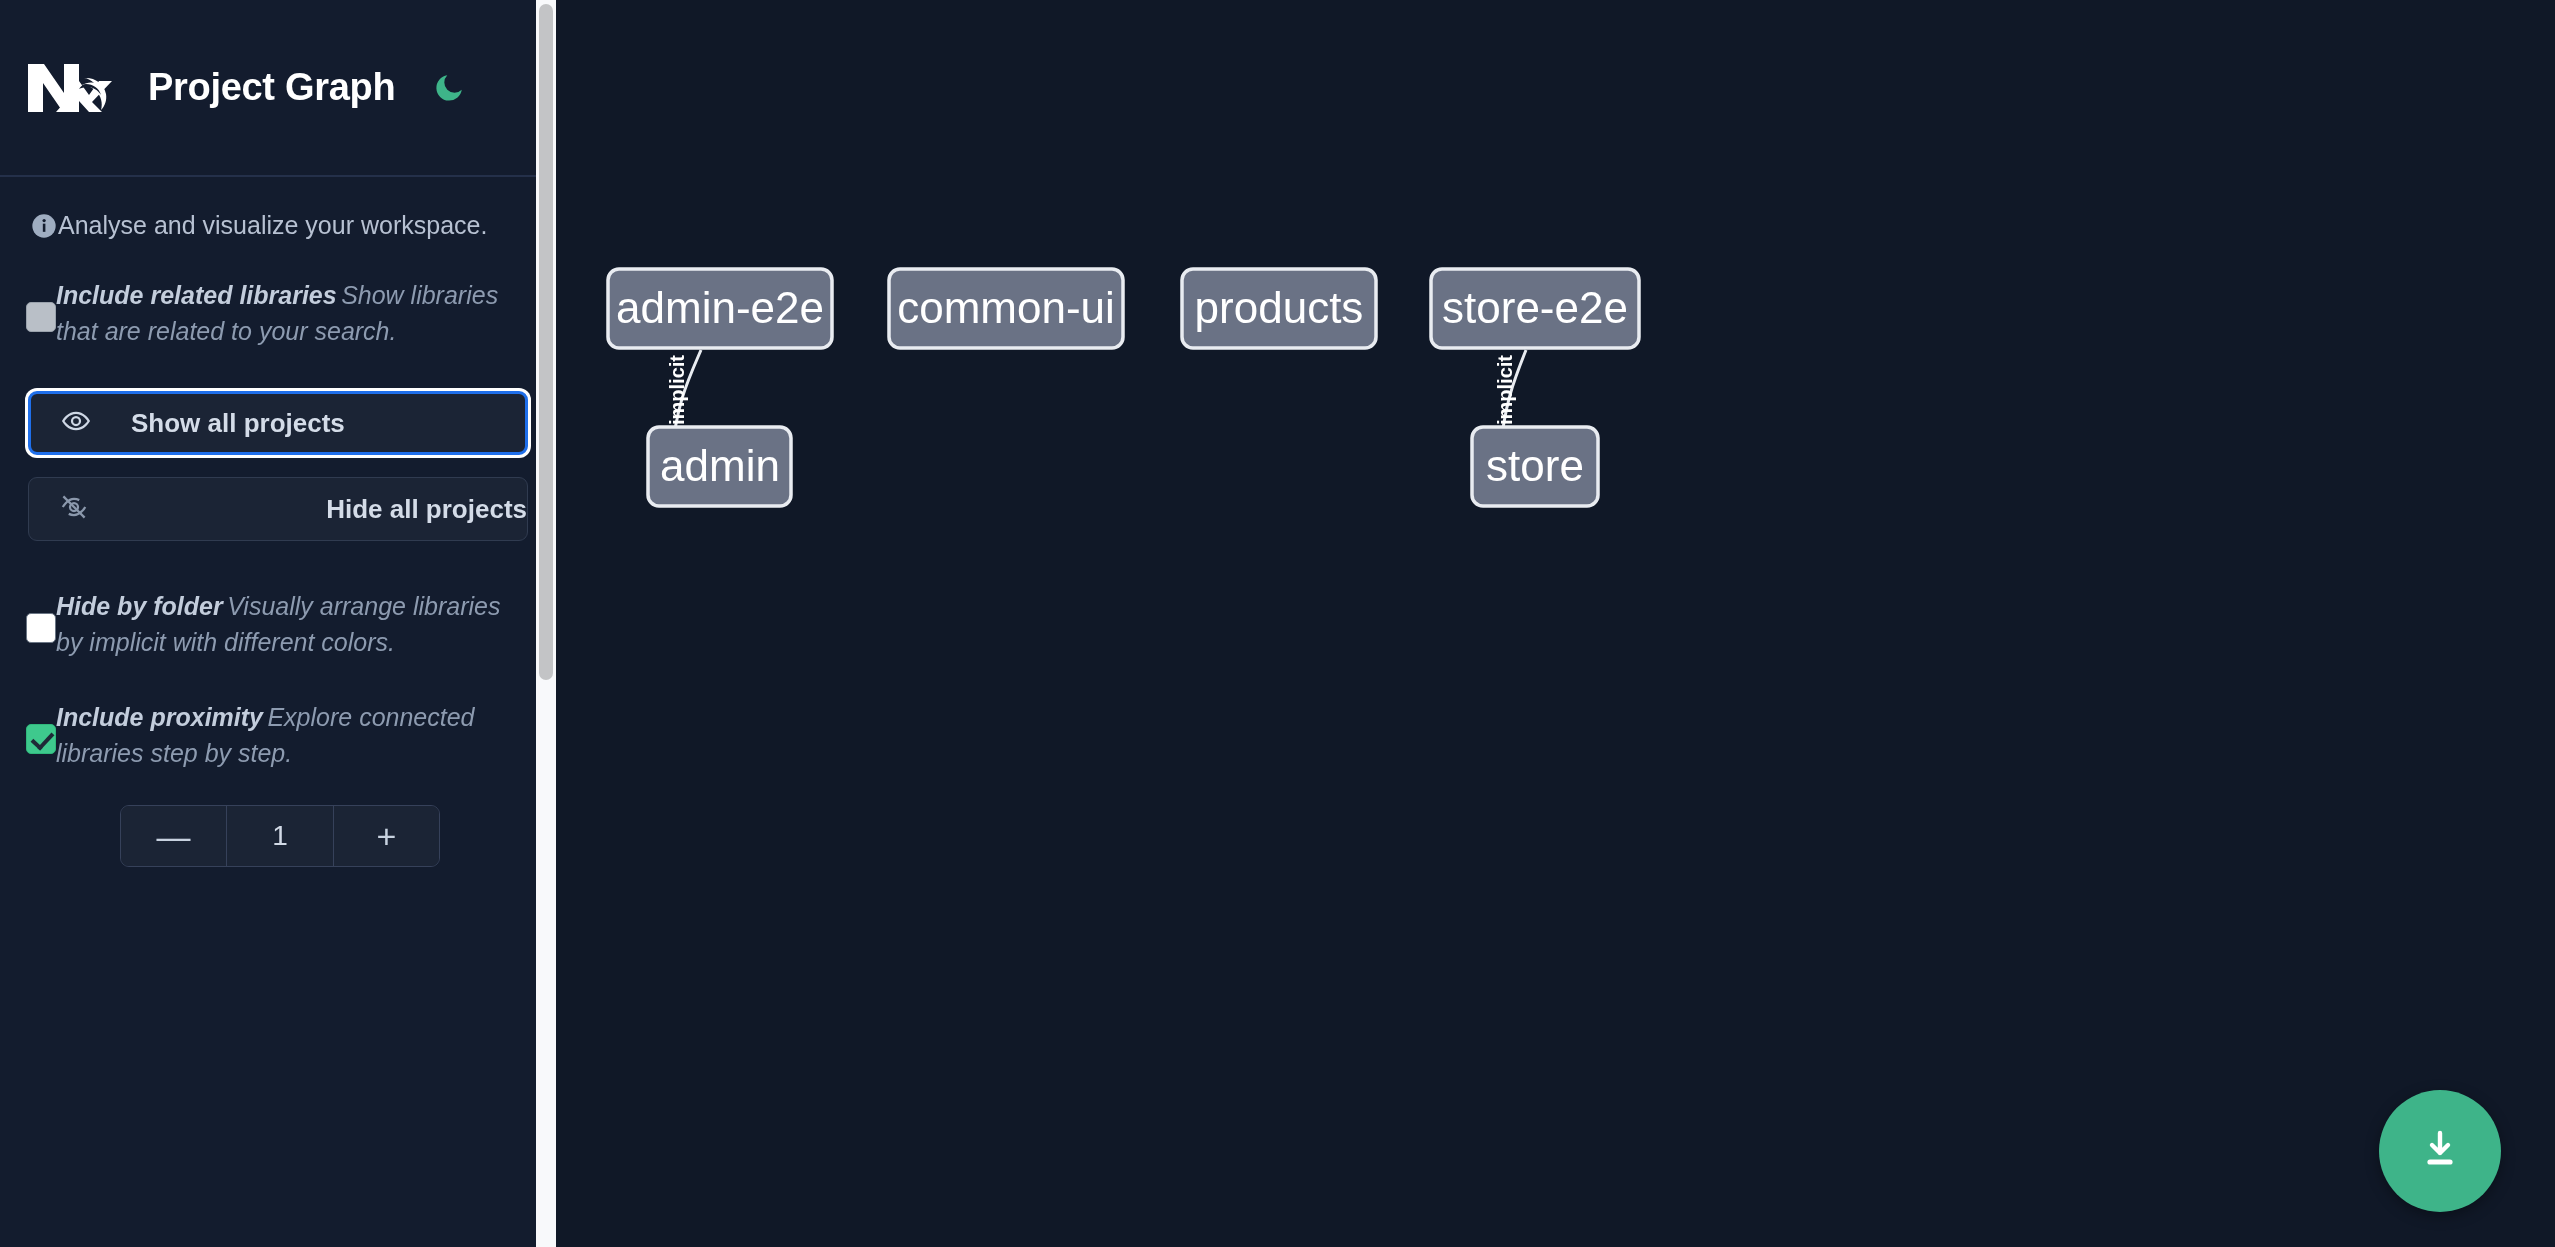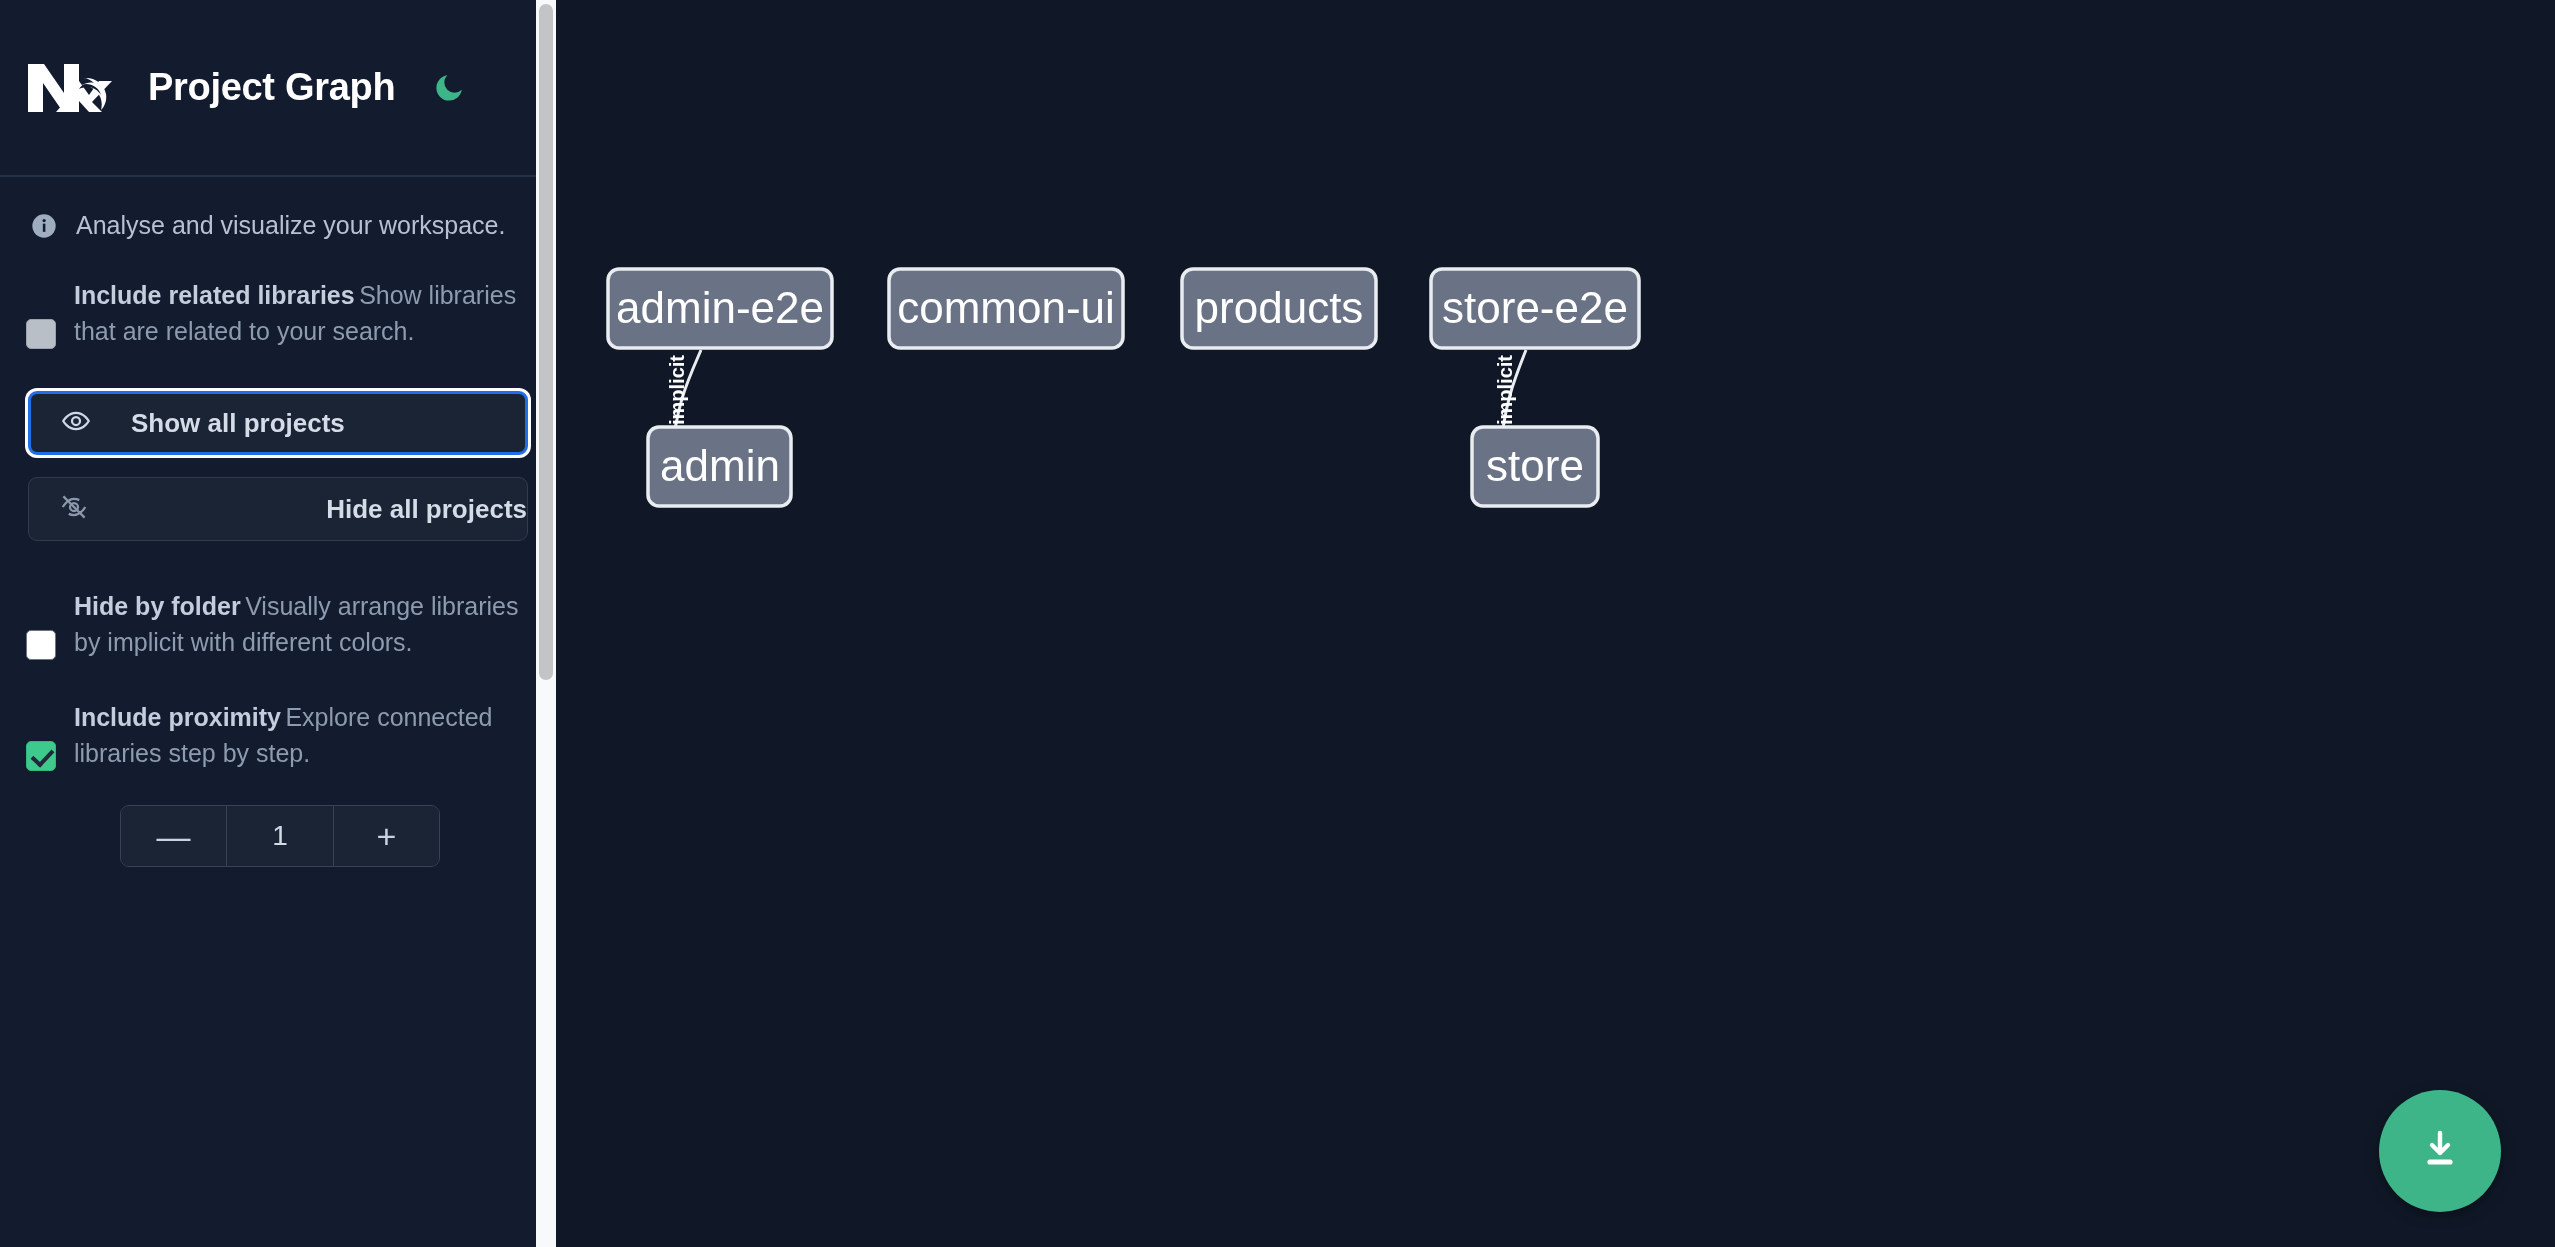--- a/index.html
+++ b/index.html
@@ -36,21 +36,20 @@
     margin-left: 28px; width: 52px; height: 52px;
     display: flex; align-items: center; justify-content: center;
     cursor: pointer;
   }
 
   .sidebar-body { padding: 0 0 0 0; }
 
   .tagline {
     display: flex; align-items: center;
     padding: 34px 30px 0 30px;
-    gap: 18px;
   }
   .info-icon { flex: 0 0 28px; width: 28px; height: 28px; }
   .tagline-text {
     font-size: 25px; color: #b7c1d2; font-weight: 400;
     white-space: nowrap;
   }
 
   .search-wrap {
     margin: 66px 28px 0 28px;
     height: 63px;
@@ -67,23 +66,23 @@
   .search-input {
     flex: 1 1 auto;
     background: transparent; border: 0; outline: none;
     font-family: "Liberation Sans", sans-serif;
     font-size: 28px; color: #cbd5e1;
     padding: 0 16px;
   }
   .search-input::placeholder { color: #9aa8bd; }
 
   .opt-row {
-    display: flex; align-items: flex-end;
+    display: flex; align-items: center;
     padding: 0 30px 0 26px;
-    gap: 18px;
+    font-style: italic;
   }
   .opt-row.first { margin-top: 38px; }
   .cb {
     flex: 0 0 30px; width: 30px; height: 30px;
     border-radius: 5px; margin-top: 6px;
     display: block;
     position: relative;
   }
   .cb.gray   { background: #b9bfc7; border: 1px solid #9aa2ac; }
   .cb.white  { background: #ffffff; border: 1px solid #6b7685; }

